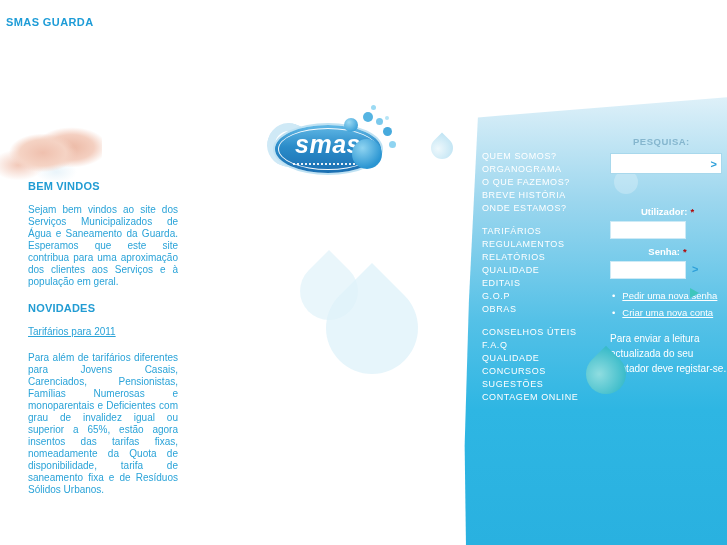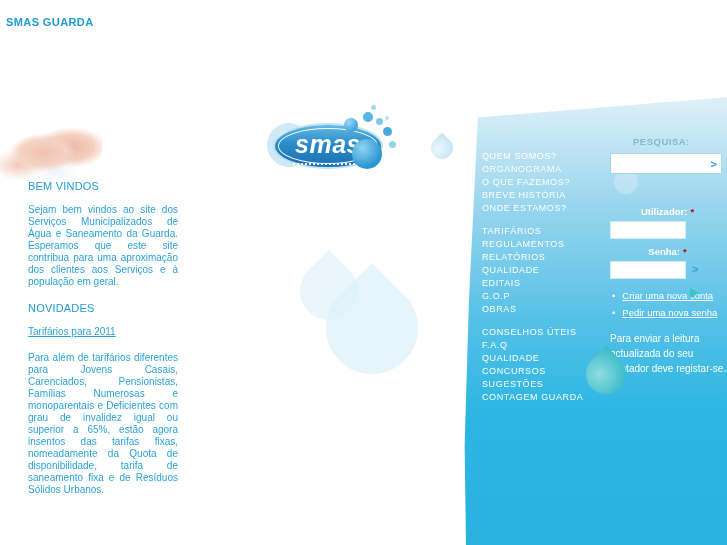--- a/index.html
+++ b/index.html
@@ -22,32 +22,32 @@
     position:absolute; inset:0;
     background:
       radial-gradient(ellipse 46px 26px at 42% 60%, #efc0ae 0%, #f5d3c4 50%, rgba(255,255,255,0) 74%),
       radial-gradient(ellipse 50px 28px at 70% 52%, #ecb9a5 0%, #f4cfc0 45%, rgba(255,255,255,0) 72%),
       radial-gradient(ellipse 38px 22px at 18% 78%, #f2c8b8 0%, rgba(255,255,255,0) 70%),
       radial-gradient(ellipse 26px 14px at 55% 88%, #e9f4fa 0%, rgba(255,255,255,0) 80%),
       radial-gradient(ellipse 18px 10px at 30% 40%, #ffffff 0%, rgba(255,255,255,0) 90%);
   }
   
   .left-col { position:absolute; left:28px; top:180px; width:150px; color:#2aa3d8; }
-  .left-col h3 { font-size:11px; font-weight:normal; color:#229cd3; margin-bottom:12px; letter-spacing:.2px; }
+  .left-col h3 { font-size:11px; font-weight:bold; color:#229cd3; margin-bottom:12px; letter-spacing:.2px; }
   .left-col p  { font-size:10px; line-height:12px; text-align:justify; margin-bottom:14px; }
   .left-col .sec { margin-bottom:8px; }
   a.blue-link { color:#2aa3d8; text-decoration:underline; cursor:pointer; }
   
   .logo { position:absolute; left:270px; top:115px; width:130px; height:62px; }
   .logo-c {
     position:absolute; left:-3px; top:8px; width:44px; height:44px; border-radius:50%;
     border:8px solid #cfe9f6; border-right-color:transparent; transform:rotate(20deg);
   }
   .logo-ellipse {
-    position:absolute; left:5px; top:10px; width:106px; height:42px; border-radius:50%;
+    position:absolute; left:5px; top:10px; width:106px; height:48px; border-radius:50%;
     background:linear-gradient(180deg,#63b9e6 0%, #2b8cc9 45%, #1a6fb2 100%);
     box-shadow:0 0 0 2px #bfe2f3;
   }
   .logo-ring {
     position:absolute; left:3px; top:3px; right:3px; bottom:3px;
     border:1.5px solid rgba(255,255,255,.95); border-radius:50%;
   }
   .logo-word {
     position:absolute; left:0; top:5px; width:100%; text-align:center;
     font-size:25px; font-weight:bold; font-style:italic; color:#ffffff; letter-spacing:.5px;
@@ -192,43 +192,43 @@
         <a>EDITAIS</a>
         <a>G.O.P</a>
         <a>OBRAS</a>
       </div>
       <div class="group">
         <a>CONSELHOS ÚTEIS</a>
         <a>F.A.Q</a>
         <a>QUALIDADE</a>
         <a>CONCURSOS</a>
         <a>SUGESTÕES</a>
-        <a>CONTAGEM GUARDA</a>
+        <a>CONTAGEM ONLINE</a>
       </div>
     </nav>
 
     <div class="form-col">
       <div class="search-label">PESQUISA:</div>
       <div class="search-box">
         <input type="text" style="">
         <span class="arrow-btn">&gt;</span>
       </div>
 
       <div class="field-label"><span>Utilizador:</span><span class="req">*</span></div>
       <input type="text" class="text-input" style="">
 
       <div class="field-label"><span>Senha:</span><span class="req">*</span></div>
       <div class="senha-row">
         <input type="password" class="text-input" style="">
         <span class="arrow-side">&gt;</span>
       </div>
 
       <ul class="link-list">
+        <li><a>Pedir uma nova senha</a></li>
         <li><a>Criar uma nova conta</a></li>
-        <li><a>Pedir uma nova senha</a></li>
       </ul>
 
       <p class="register-note">Para enviar a leitura actualizada do seu contador deve registar-se.</p>
     </div>
 
     <div class="pointer-arrow"></div>
     <div class="drop drop-teal" style="left:124px; top:260px;"></div>
   </div>
 
 </div>

